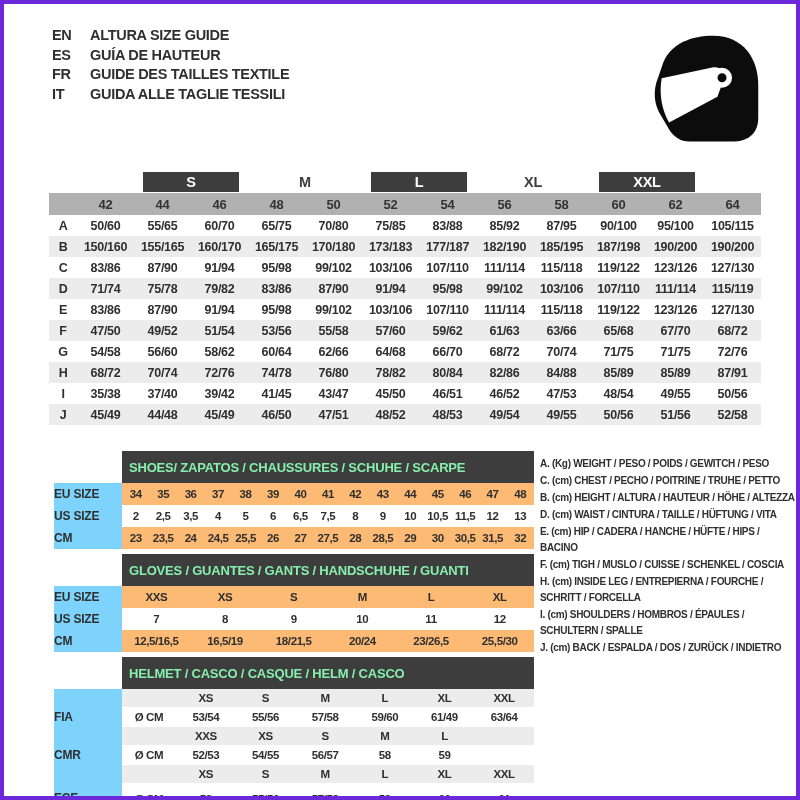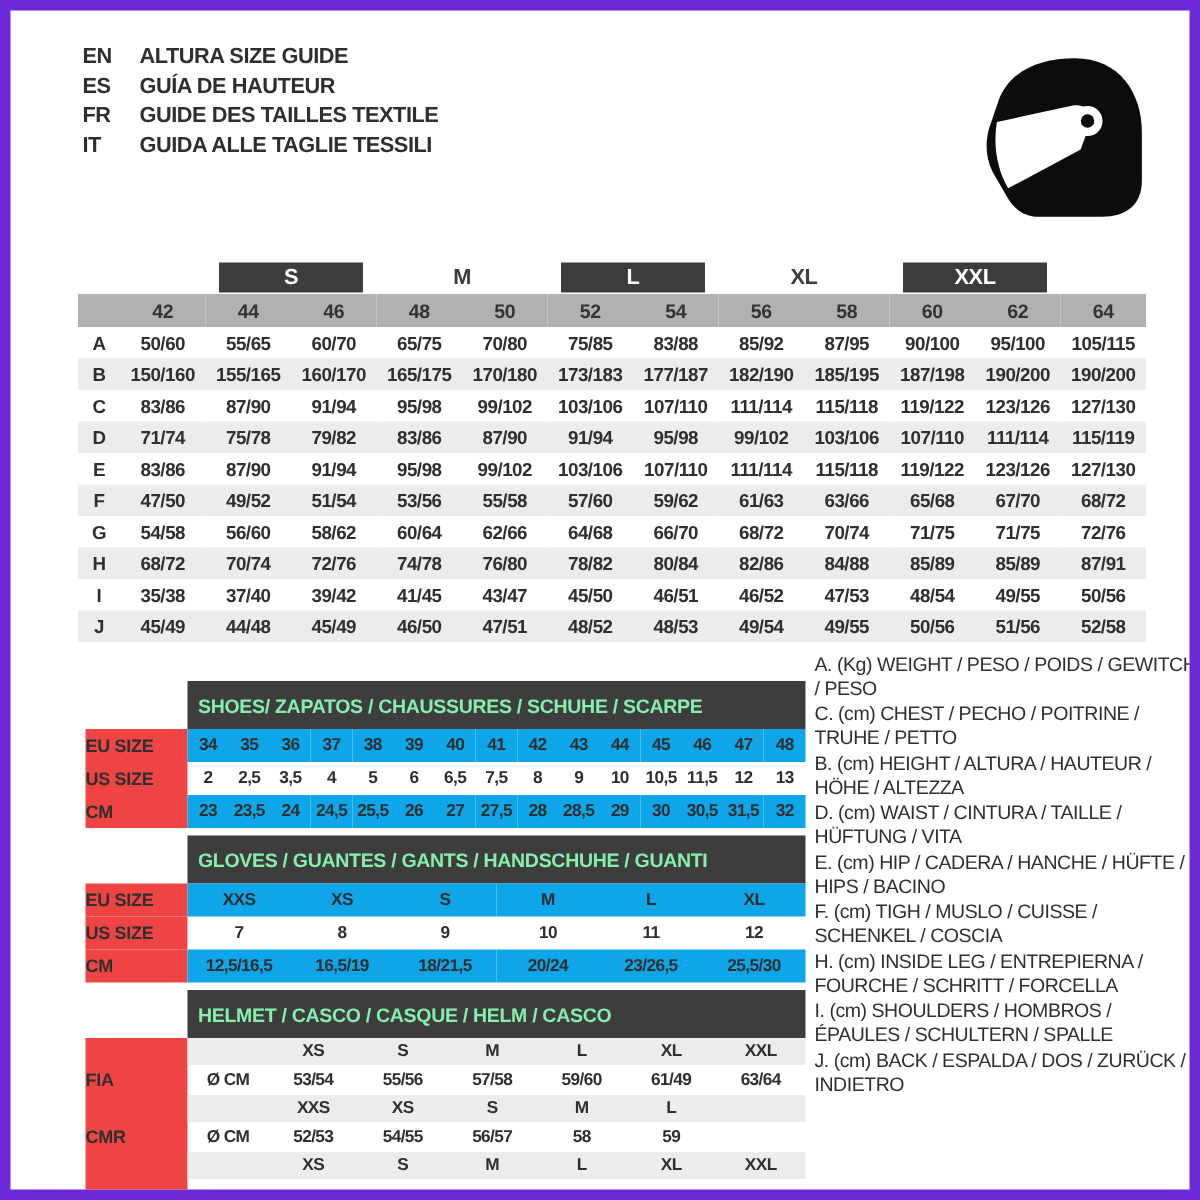--- a/index.html
+++ b/index.html
@@ -1,19 +1,19 @@
 <!DOCTYPE html>
 <html><head>
 <meta charset="utf-8">
 <style>
   * { margin:0; padding:0; box-sizing:border-box; }
   html,body { background:#fff; }
   .page {
     position:relative; width:800px; height:800px; background:#ffffff;
-    border:7px solid #6d28d9;
+    border:4px solid #6d28d9;
     font-family:"Liberation Sans", sans-serif; color:#2f2f2f;
     overflow:hidden;
   }
 
   
   .langs { position:absolute; left:48px; top:22px; }
   .lang-row { display:flex; font-weight:bold; font-size:14.5px; line-height:19.5px; letter-spacing:-0.3px; }
   .lang-code { width:38px; flex:0 0 38px; }
 
   
@@ -29,31 +29,31 @@
   .letter.boxed { background:#3d3d3d; color:#fff; margin:1px 9px; height:20px; }
   .textile tr.nums td { background:#b1b1b1; height:22px; font-size:13px; color:#333; }
   .textile tbody tr.shaded td { background:#ececec; }
 
   
   .bottomwrap { position:absolute; left:50px; top:447px; width:480px; }
   table.sub { width:480px; table-layout:fixed; margin-bottom:5px; }
   .sub col.col-lbl { width:68px; }
   .helmet-table col.col-unit { width:54px; }
   .sub td { font-size:11.5px; font-weight:bold; text-align:center; height:22px; padding:0; letter-spacing:-0.4px; white-space:nowrap; }
-  .sub td.lbl { text-align:left; font-size:12px; letter-spacing:-0.2px; background:#ef4444; }
+  .sub td.lbl { text-align:left; font-size:12px; letter-spacing:-0.2px; background:#7dd3fc; }
   .sub td.bar { background:#3d3d3d; color:#86efac; text-align:left; padding-left:7px; font-size:13px; letter-spacing:-0.2px; height:32px; }
   .sub td.spacer { background:#fff; }
-  .sub tr.shaded td:not(.lbl) { background:#0ea5e9; }
+  .sub tr.shaded td:not(.lbl) { background:#fdba74; }
   .helmet-table tr.sizerow td { height:18px; }
   .helmet-table tr.sizerow td:not(.lbl) { background:#ececec; }
   .helmet-table tr.valrow td { height:20px; }
   .helmet-table tr.valrow.last td { height:27px; vertical-align:bottom; padding-bottom:5px;text-decoration:underline; }
 
   
-  .legend { position:absolute; left:536px; top:428px; width:258px; font-size:13px; font-weight:normal; line-height:16px; letter-spacing:-0.3px; }
+  .legend { position:absolute; left:536px; top:452px; width:258px; font-size:10px; font-weight:bold; line-height:16px; letter-spacing:-0.3px; }
   .legend-item { margin-bottom:1px; }
 </style>
 </head>
 <body>
 
 <div class="page">
 
   <div class="langs">
 
       <div class="lang-row">

